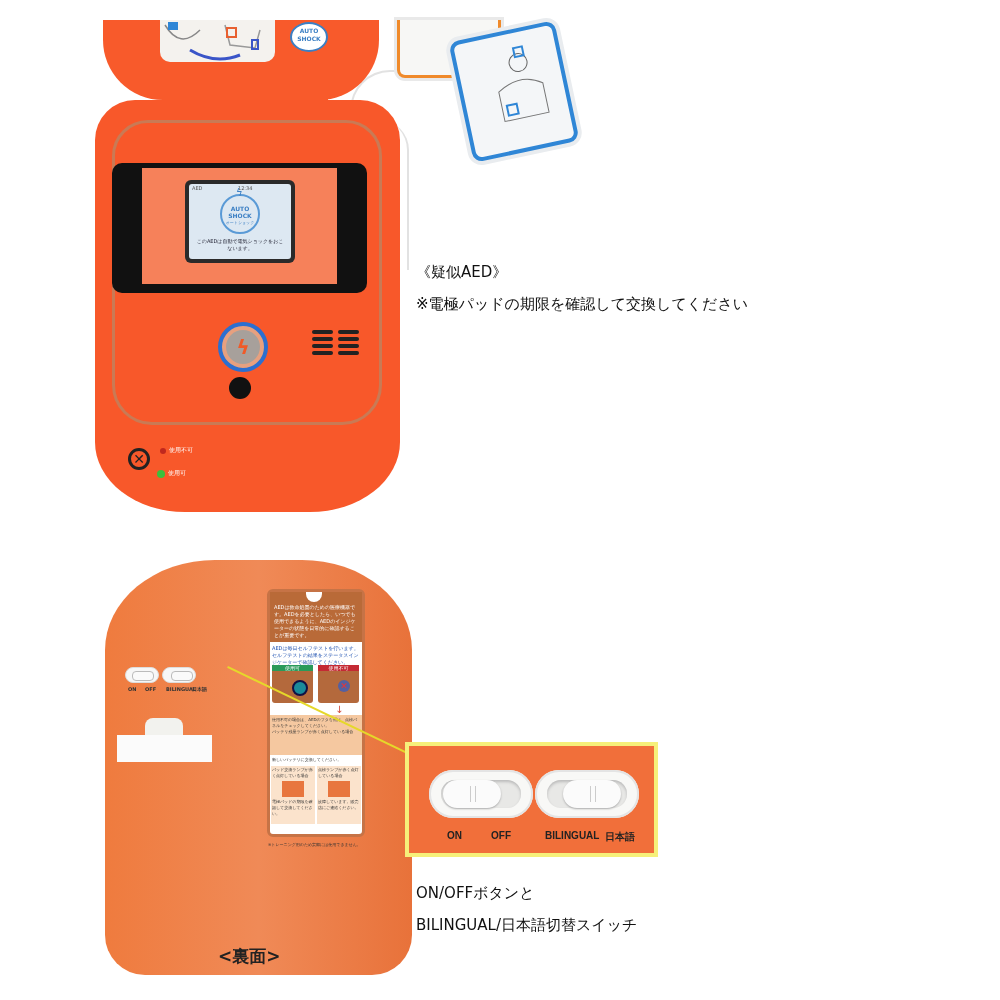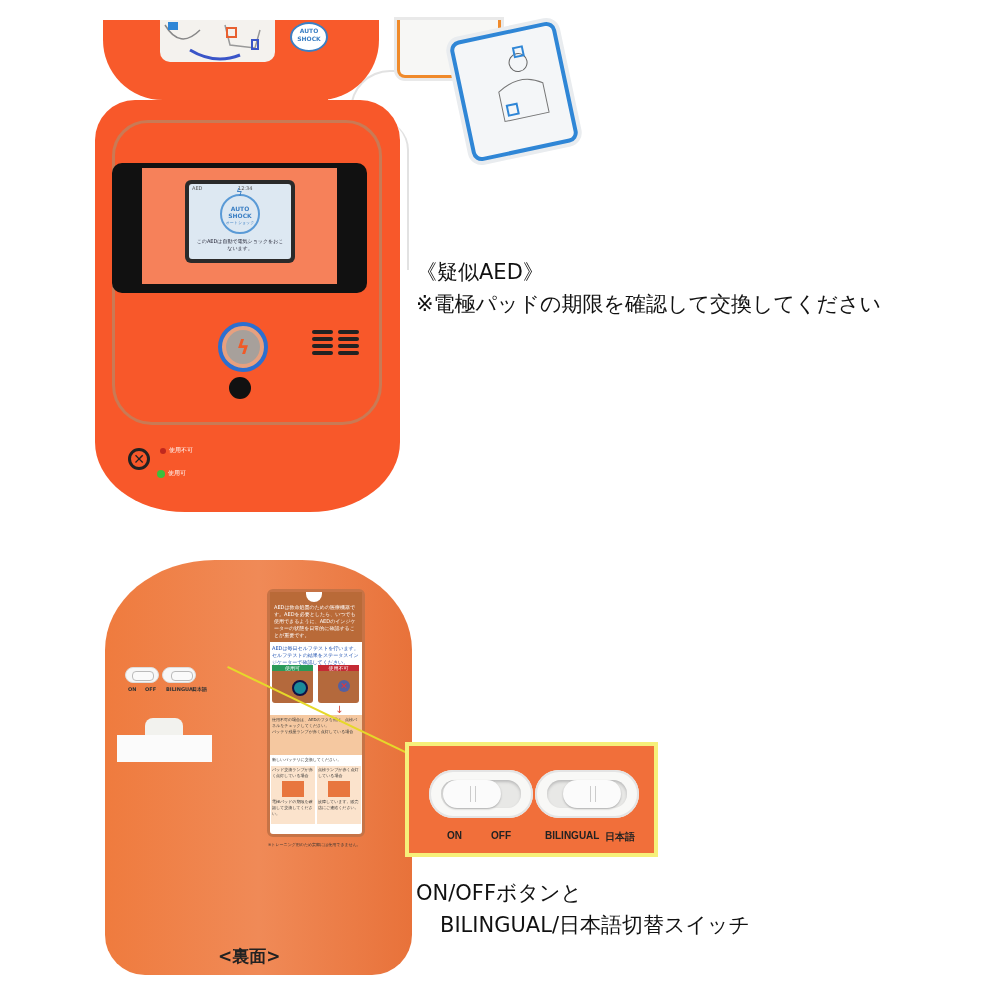--- a/index.html
+++ b/index.html
@@ -23,21 +23,21 @@
   .speaker i{display:block;height:4px;margin:3px 0;background:#222;border-radius:3px;}
   .status-icon{left:128px;top:448px;width:22px;height:22px;border:3px solid #222;border-radius:50%;box-sizing:border-box;font-size:14px;line-height:16px;text-align:center;color:#222;font-weight:bold;}
   .led{width:6px;height:6px;border-radius:50%;}
   .led-label{font-size:6px;color:#fff;}
   
   .pad1{left:397px;top:20px;width:98px;height:55px;background:#f7f7f5;border:3px solid #f08a2a;border-radius:0 0 8px 8px;border-top:none;box-shadow:0 0 0 3px #e9e9e9;}
   .pad2{left:460px;top:30px;width:100px;height:115px;background:#f4f6f8;border:4px solid #2f86d6;border-radius:10px;transform:rotate(-12deg);box-shadow:0 0 0 4px #e9ecef;}
   .wire{left:350px;top:70px;width:110px;height:60px;border-top:2px solid #e2e2e2;border-left:2px solid #e2e2e2;border-radius:40px 0 0 0;}
   .wire2{left:367px;top:120px;width:40px;height:150px;border-right:2px solid #e2e2e2;border-radius:0 30px 0 0;}
   
-  .cap{font-family:"DejaVu Sans",sans-serif;color:#111;font-size:21px;line-height:30px;}
+  .cap{font-family:"DejaVu Sans",sans-serif;color:#111;font-size:15px;line-height:30px;}
   
   .body-back{left:105px;top:560px;width:307px;height:415px;background:linear-gradient(90deg,#ef7b3e 0%,#f08a57 50%,#e8723a 100%);border-radius:110px 110px 40px 40px / 90px 90px 40px 40px;}
   .label-panel{left:267px;top:589px;width:98px;height:248px;background:#fff;border:3px solid #c67346;border-radius:6px;box-sizing:border-box;}
   .label-head{left:270px;top:592px;width:92px;height:50px;background:#b96a38;color:#fff;font-size:5px;line-height:7px;padding:12px 4px 0;box-sizing:border-box;}
   .notch{left:306px;top:592px;width:16px;height:10px;background:#fff;border-radius:0 0 8px 8px;}
   .blue-txt{left:272px;top:645px;width:88px;font-size:5px;line-height:7px;color:#1b4fb0;}
   .tile{height:38px;width:41px;border-radius:3px;}
   .toggle-small{width:34px;height:16px;background:#f7f7f7;border-radius:8px;border:1px solid #ddd;box-sizing:border-box;}
   .toggle-small .knob{position:absolute;left:6px;top:3px;width:20px;height:8px;border:1px solid #bbb;border-radius:4px;background:#fafafa;}
   .tiny-label{font-size:5px;color:#333;font-weight:bold;}
@@ -198,15 +198,15 @@
     <div class="slot"></div>
     <div class="knob" style="left:28px;"></div>
   </div>
   <div class="abs callout-label" style="left:38px;top:84px;">ON</div>
   <div class="abs callout-label" style="left:82px;top:84px;">OFF</div>
   <div class="abs callout-label" style="left:136px;top:84px;">BILINGUAL</div>
   <div class="abs callout-label" style="left:196px;top:84px;">日本語</div>
 </div>
 
 <div class="abs cap" style="left:416px;top:878px;">ON/OFFボタンと</div>
-<div class="abs cap" style="left:440px;top:910px;">BILINGUAL/日本語切替スイッチ</div>
+<div class="abs cap" style="left:416px;top:910px;">BILINGUAL/日本語切替スイッチ</div>
 
 <div class="abs back-title">&lt;裏面&gt;</div>
 
 </body></html>

